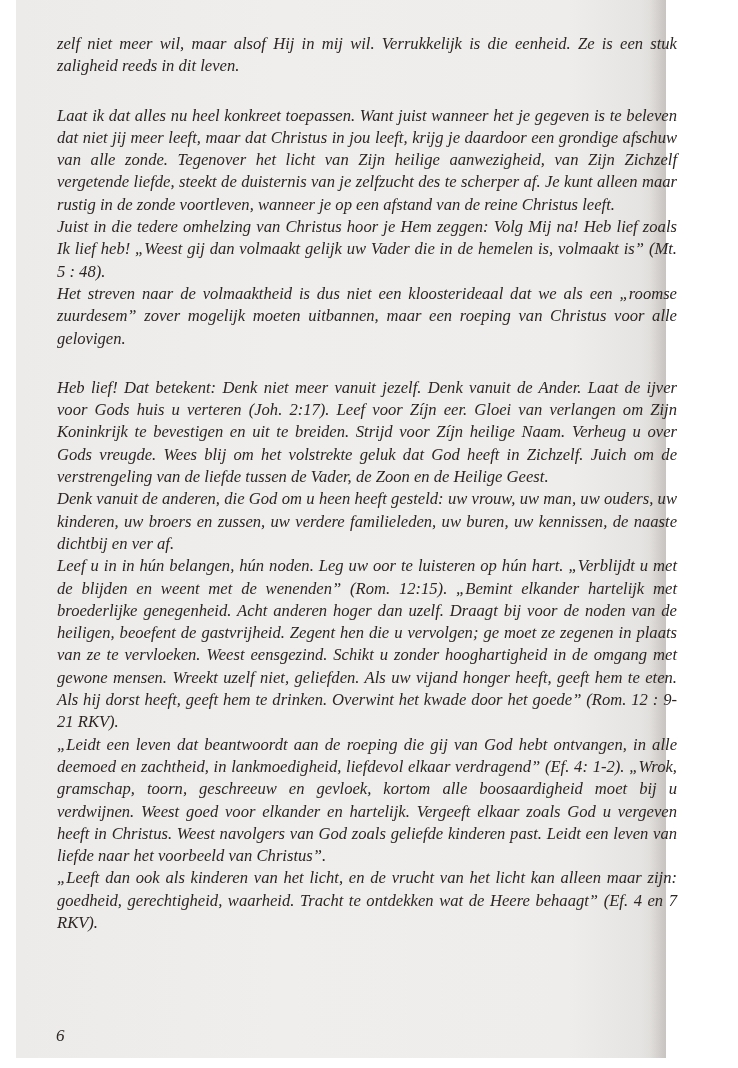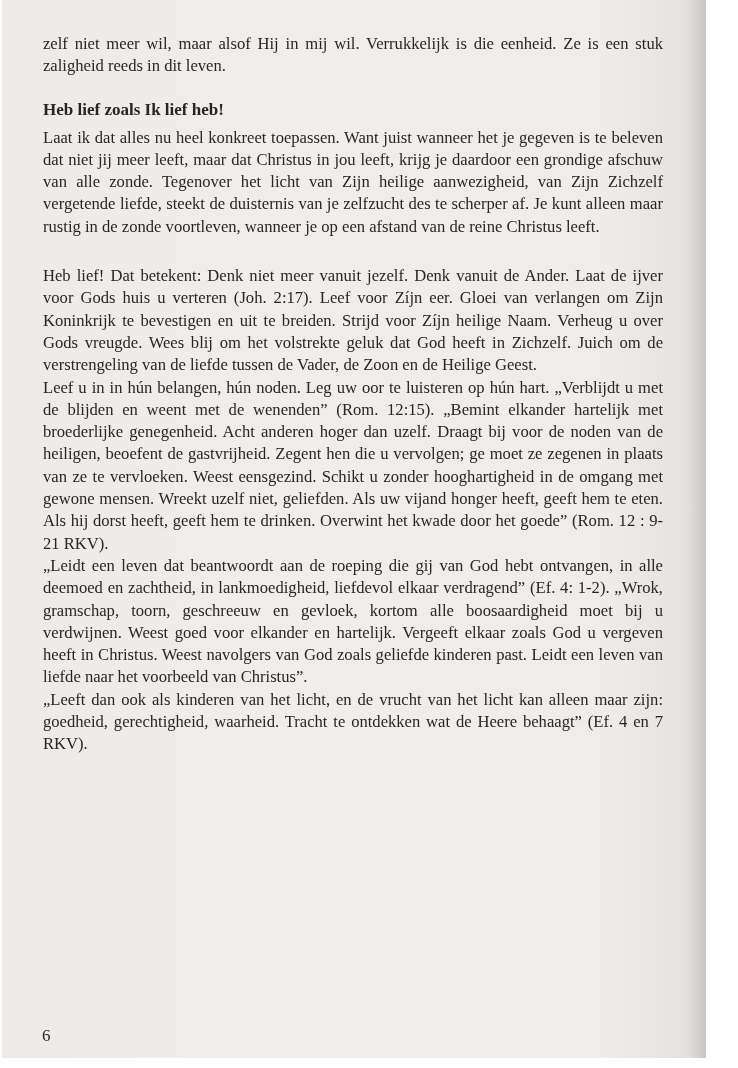--- a/index.html
+++ b/index.html
@@ -8,25 +8,26 @@
       background: #ffffff;
     }
     body {
       width: 738px;
       height: 1068px;
       position: relative;
       overflow: hidden;
     }
     .page {
       position: absolute;
-      left: 2px;
+      left: 16px;
       top: 0;
-      width: 704px;
+      width: 650px;
       height: 1058px;
       background: linear-gradient(90deg, #ecebea 0%, #efeeed 40%, #eeedeb 85%, #e6e4e2 96%, #d9d6d3 100%);
+      font-style: italic;
     }
     .page-shade {
       position: absolute;
       right: 0;
       top: 0;
       width: 16px;
       height: 100%;
       background: linear-gradient(90deg, rgba(0,0,0,0) 0%, rgba(120,110,105,0.18) 100%);
     }
     .text-block {
@@ -65,28 +66,30 @@
 </head>
 <body>
 
 <div class="page">
   <div class="page-shade"></div>
 
   <div class="text-block">
     <p>zelf niet meer wil, maar alsof Hij in mij wil. Verrukkelijk is die eenheid. Ze is een stuk zaligheid reeds in dit leven.</p>
 
     <div class="gap-before-heading"></div>
-    <h2>Heb lief zoals Ik lief heb!</h2>
     <div class="gap-after-heading"></div>
 
     <p>Laat ik dat alles nu heel konkreet toepassen. Want juist wanneer het je gegeven is te beleven dat niet jij meer leeft, maar dat Christus in jou leeft, krijg je daardoor een grondige afschuw van alle zonde. Tegenover het licht van Zijn heilige aanwezigheid, van Zijn Zichzelf vergetende liefde, steekt de duisternis van je zelfzucht des te scherper af. Je kunt alleen maar rustig in de zonde voortleven, wanneer je op een afstand van de reine Christus leeft.</p>
+    <p>Juist in die tedere omhelzing van Christus hoor je Hem zeggen: Volg Mij na! Heb lief zoals Ik lief heb! „Weest gij dan volmaakt gelijk uw Vader die in de hemelen is, volmaakt is” (Mt. 5 : 48).</p>
+    <p>Het streven naar de volmaaktheid is dus niet een kloosterideaal dat we als een „roomse zuurdesem” zover mogelijk moeten uitbannen, maar een roeping van Christus voor alle gelovigen.</p>
 
     <div class="gap-before-heading"></div>
     <div class="gap-after-heading"></div>
 
     <p>Heb lief! Dat betekent: Denk niet meer vanuit jezelf. Denk vanuit de Ander. Laat de ijver voor Gods huis u verteren (Joh. 2:17). Leef voor Zíjn eer. Gloei van verlangen om Zijn Koninkrijk te bevestigen en uit te breiden. Strijd voor Zíjn heilige Naam. Verheug u over Gods vreugde. Wees blij om het volstrekte geluk dat God heeft in Zichzelf. Juich om de verstrengeling van de liefde tussen de Vader, de Zoon en de Heilige Geest.</p>
+    <p>Denk vanuit de anderen, die God om u heen heeft gesteld: uw vrouw, uw man, uw ouders, uw kinderen, uw broers en zussen, uw verdere familieleden, uw buren, uw kennissen, de naaste dichtbij en ver af.</p>
     <p>Leef u in in hún belangen, hún noden. Leg uw oor te luisteren op hún hart. „Verblijdt u met de blijden en weent met de wenenden” (Rom. 12:15). „Bemint elkander hartelijk met broederlijke genegenheid. Acht anderen hoger dan uzelf. Draagt bij voor de noden van de heiligen, beoefent de gastvrijheid. Zegent hen die u vervolgen; ge moet ze zegenen in plaats van ze te vervloeken. Weest eensgezind. Schikt u zonder hooghartigheid in de omgang met gewone mensen. Wreekt uzelf niet, geliefden. Als uw vijand honger heeft, geeft hem te eten. Als hij dorst heeft, geeft hem te drinken. Overwint het kwade door het goede” (Rom. 12 : 9-21 RKV).</p>
     <p>„Leidt een leven dat beantwoordt aan de roeping die gij van God hebt ontvangen, in alle deemoed en zachtheid, in lankmoedigheid, liefdevol elkaar verdragend” (Ef. 4: 1-2). „Wrok, gramschap, toorn, geschreeuw en gevloek, kortom alle boosaardigheid moet bij u verdwijnen. Weest goed voor elkander en hartelijk. Vergeeft elkaar zoals God u vergeven heeft in Christus. Weest navolgers van God zoals geliefde kinderen past. Leidt een leven van liefde naar het voorbeeld van Christus”.</p>
     <p>„Leeft dan ook als kinderen van het licht, en de vrucht van het licht kan alleen maar zijn: goedheid, gerechtigheid, waarheid. Tracht te ontdekken wat de Heere behaagt” (Ef. 4 en 7 RKV).</p>
   </div>
 
   <div class="page-number">6</div>
 </div>
 
 </body></html>

